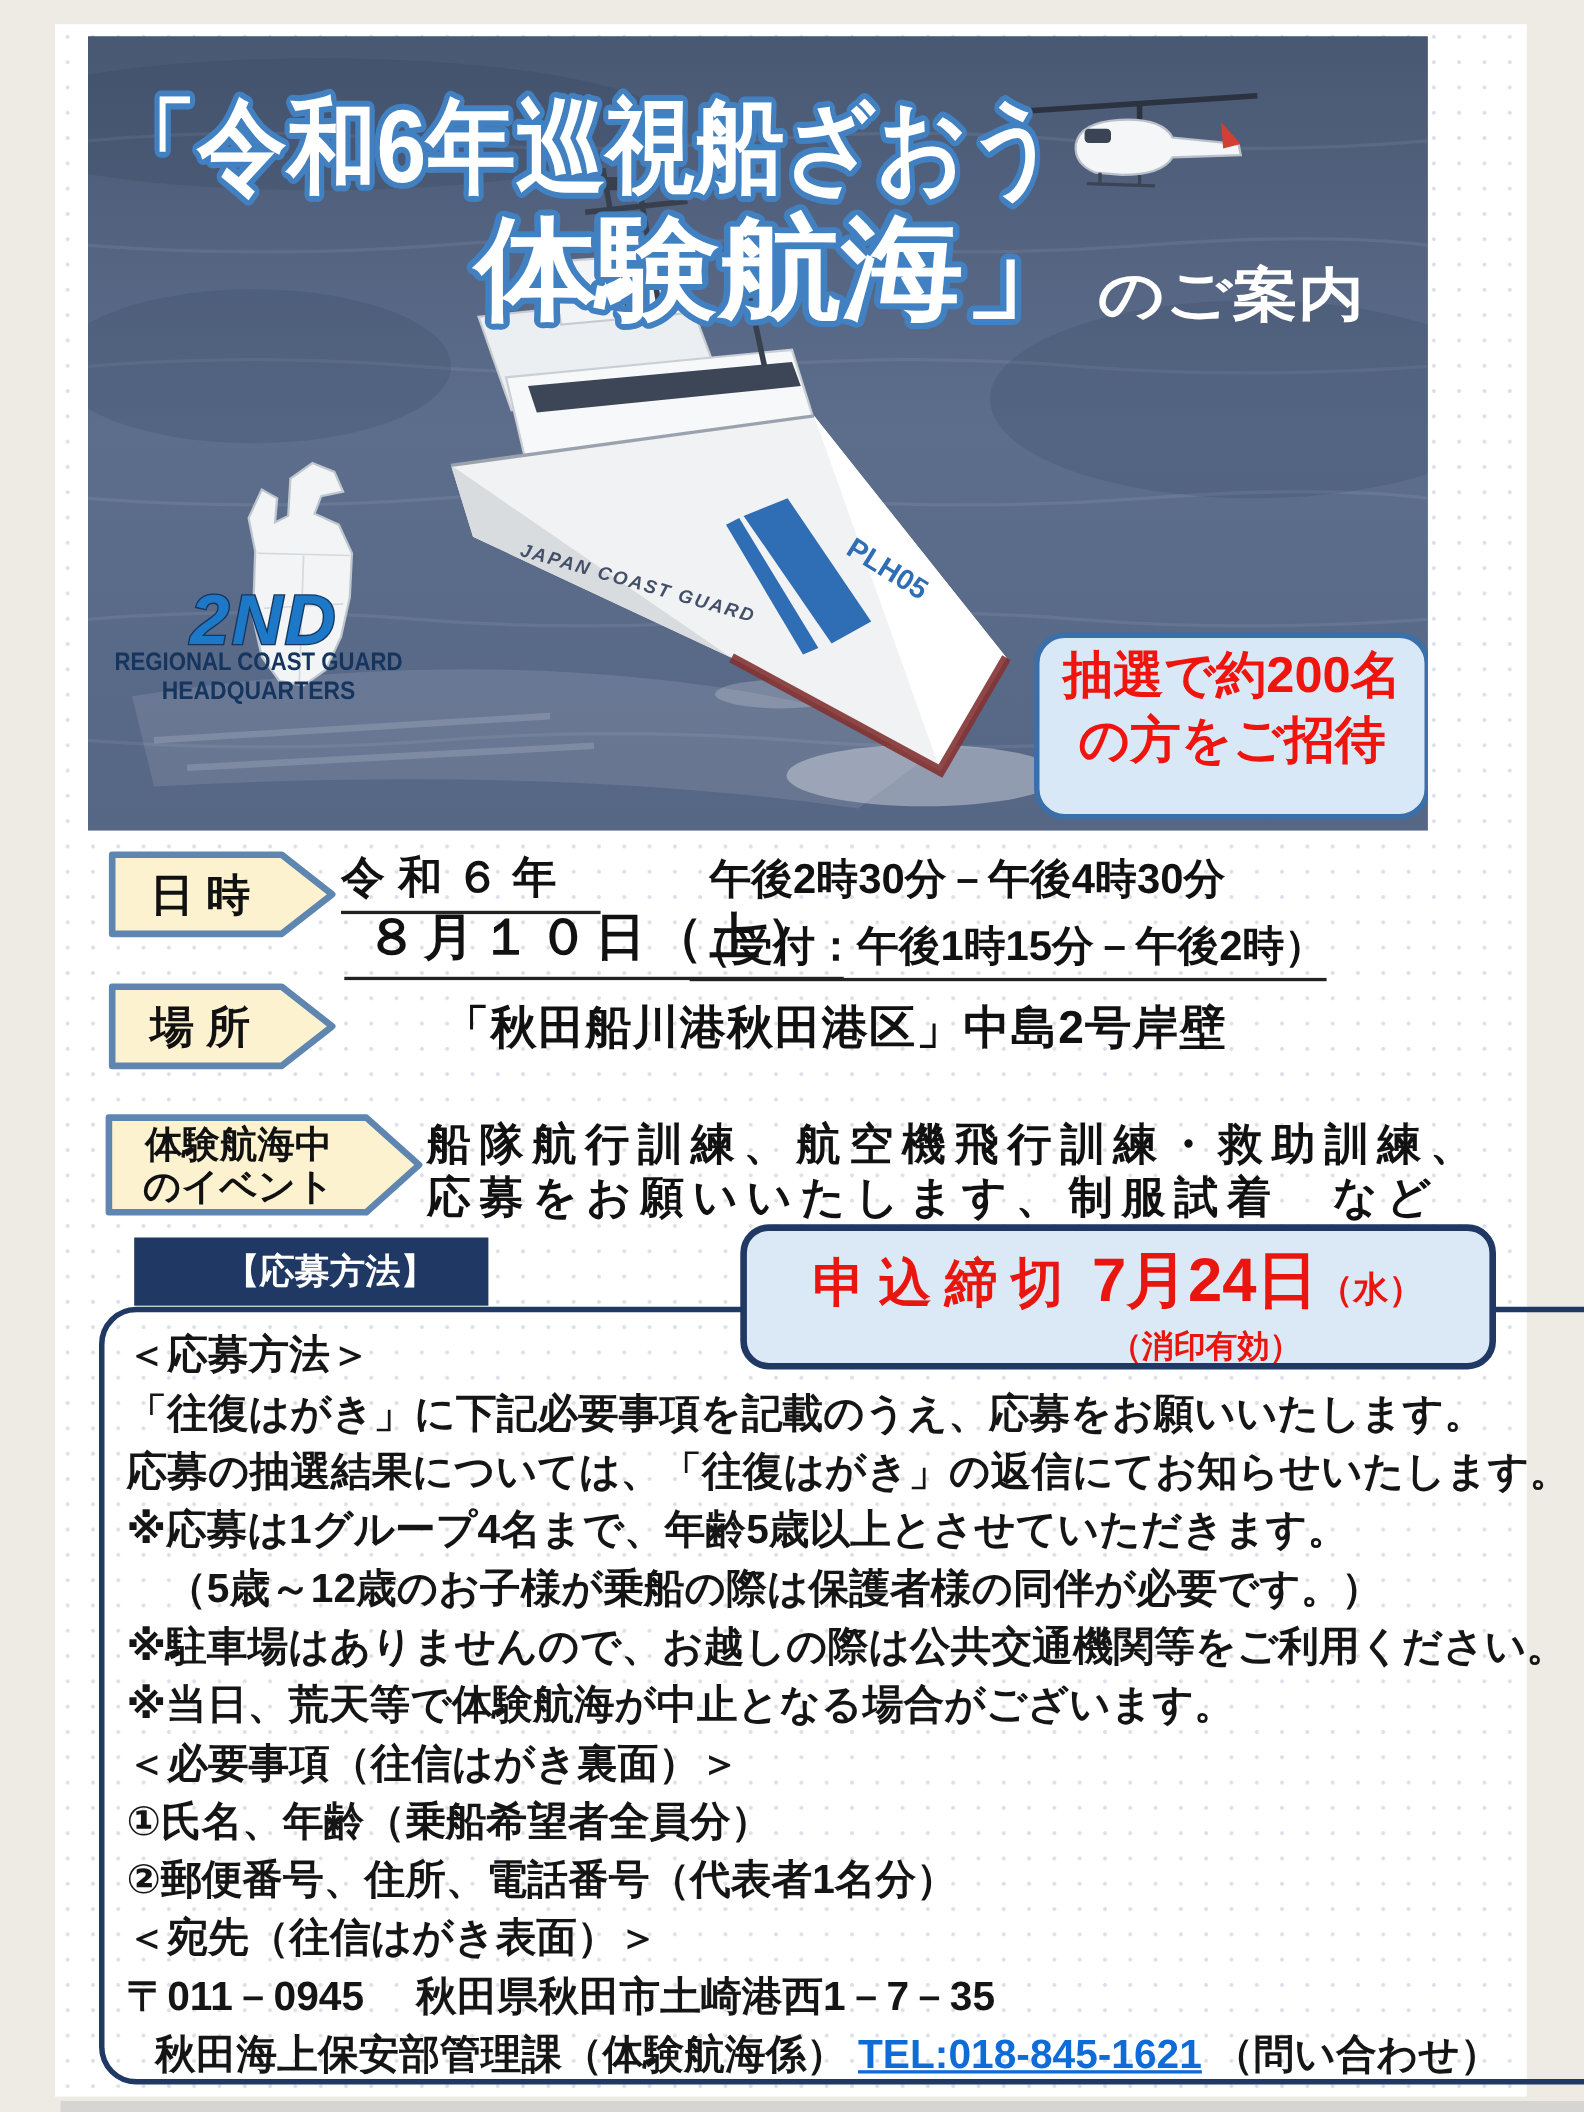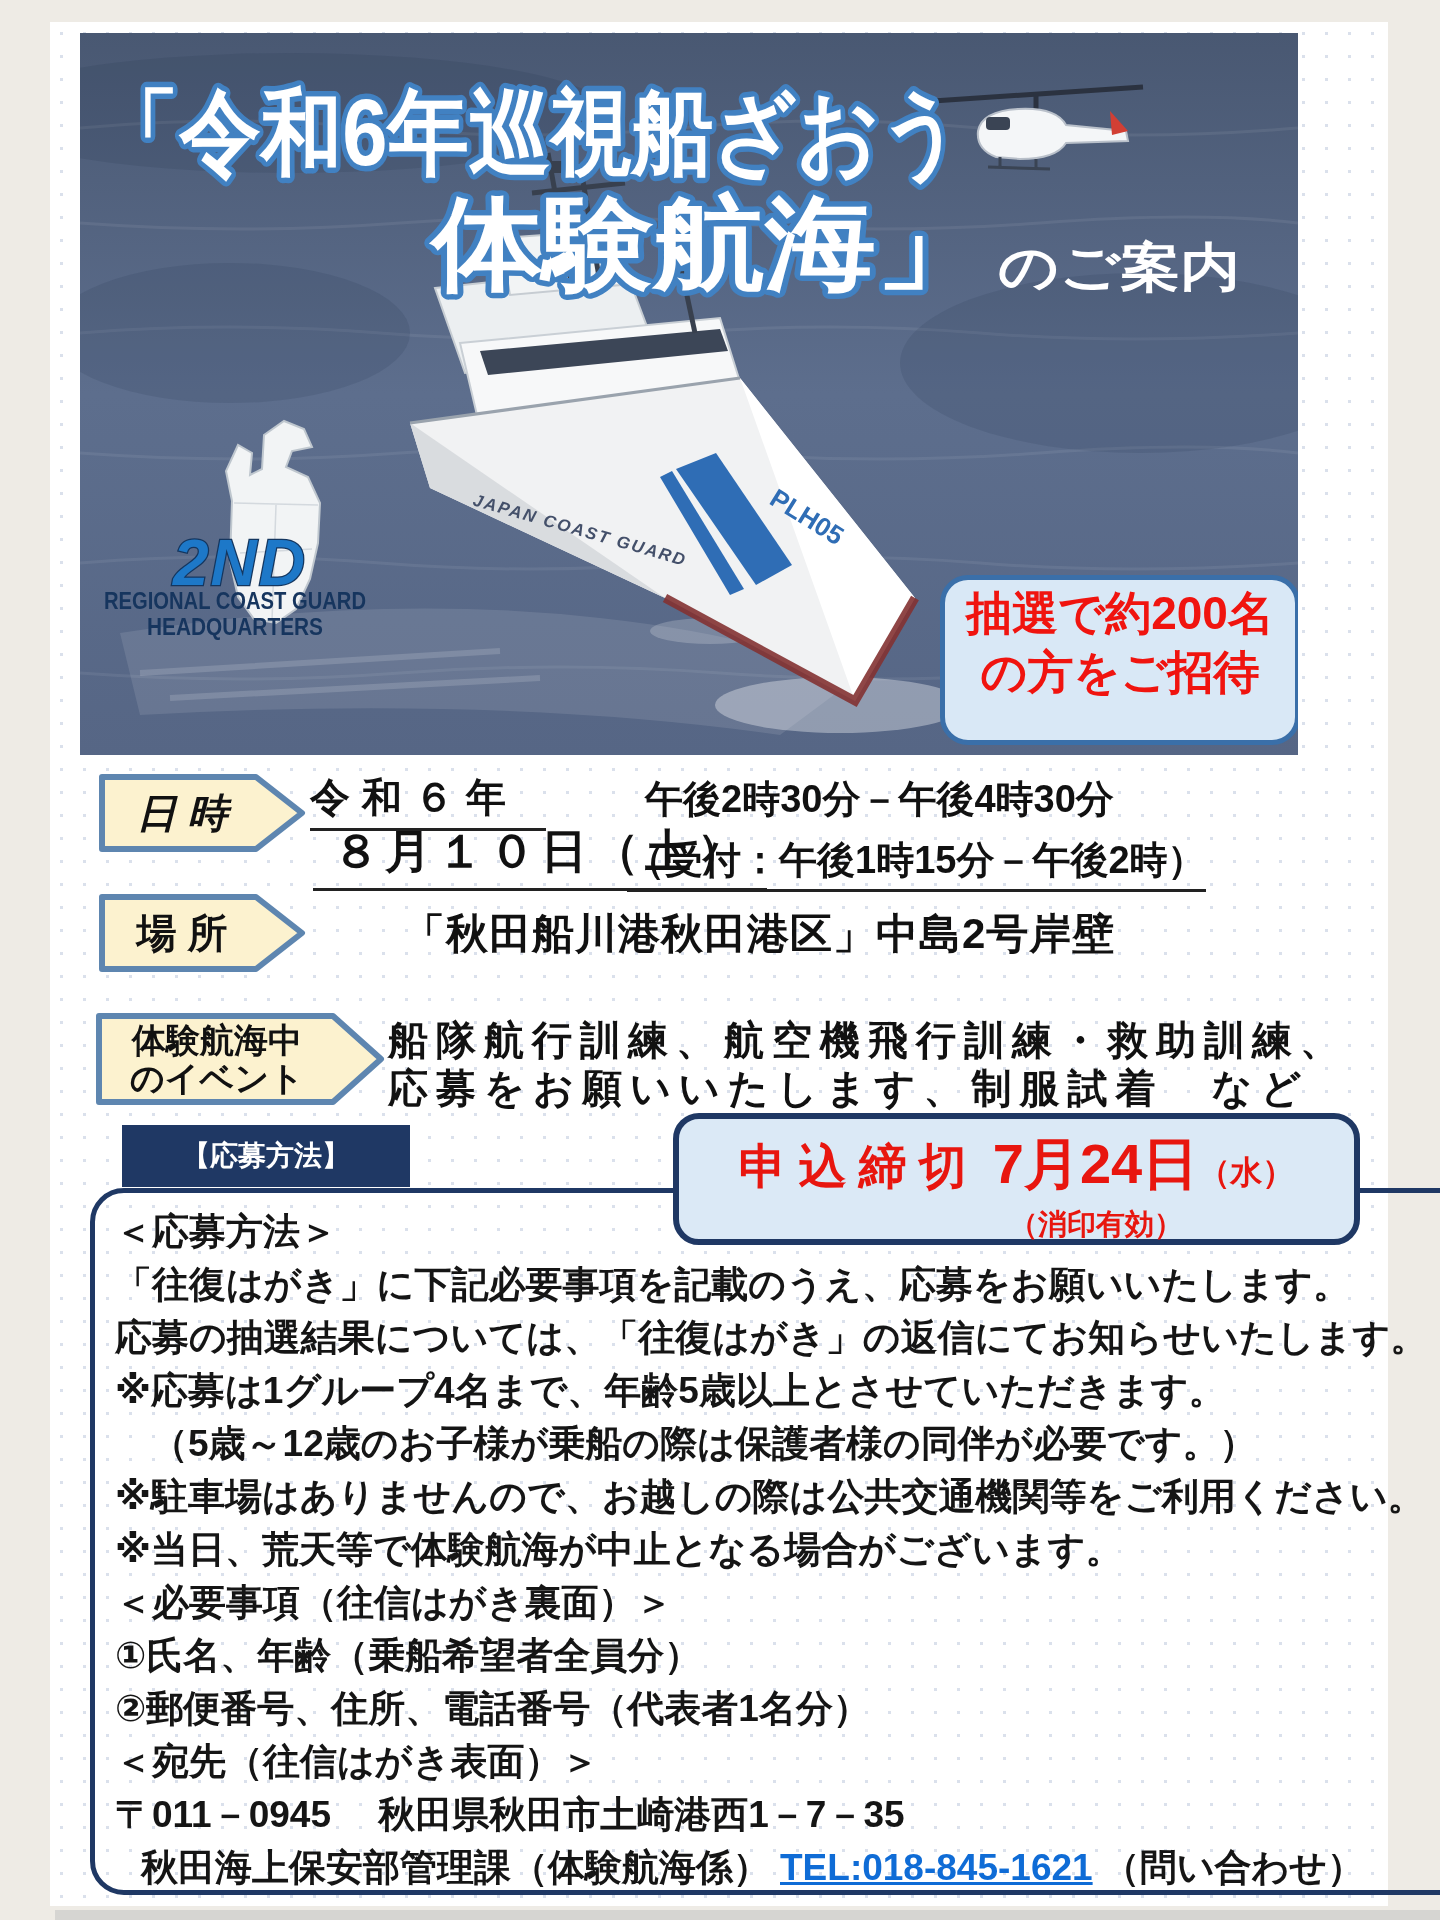--- a/index.html
+++ b/index.html
@@ -45,21 +45,21 @@
   .loc-line1{left:340px;top:872px;font-size:42px;letter-spacing:14px;}
   .loc-line2{left:353px;top:884px;font-size:42px;letter-spacing:1px;}
 
   .ev-line1{left:338px;top:991px;font-size:40px;letter-spacing:8px;}
   .ev-line2{left:338px;top:1039px;font-size:40px;letter-spacing:8px;}
 
   .app-header{
     position:absolute;left:72px;top:1103px;width:288px;height:62px;
     background:#1f3864;color:#ffffff;z-index:6;
     display:flex;align-items:center;justify-content:center;
-    font-size:28px;font-weight:700;white-space:nowrap;
+    font-size:32px;font-weight:700;white-space:nowrap;padding-left:34px;
   }
   .deadline-badge{
     position:absolute;left:623px;top:1091px;width:687px;height:132px;
     background:#dbe9f6;border:6px solid #1f3864;border-radius:26px;
     box-sizing:border-box;z-index:5;color:#e8160f;padding-top:8px;
     white-space:nowrap;
   }
   .dl-line1{display:flex;align-items:baseline;justify-content:center;font-weight:800;}
   .dl-label{font-size:48px;letter-spacing:12px;margin-right:14px;}
   .dl-date{font-size:56px;}
@@ -165,21 +165,21 @@
       <text x="352" y="246" font-size="102" font-weight="bold" fill="#ffffff" stroke="#4181c2" stroke-width="11" paint-order="stroke" stroke-linejoin="round" textLength="555" lengthAdjust="spacingAndGlyphs">体験航海」</text>
       <text x="918" y="252" font-size="52" font-weight="bold" fill="#ffffff" textLength="242" lengthAdjust="spacingAndGlyphs">のご案内</text>
     </svg>
 
     <div class="invite-badge">
       <div>抽選で約200名</div>
       <div>の方をご招待</div>
     </div>
   </div>
 
-  <div class="tag" style="left:48px;top:751px;font-style:italic;">
+  <div class="tag" style="left:48px;top:751px;">
     <svg width="210" height="80" viewBox="0 0 210 80">
       <polygon points="4,4 158,4 204,40 158,76 4,76" fill="#fcf2cf" stroke="#5e86b0" stroke-width="6" stroke-linejoin="round"></polygon>
       <text x="84" y="54" text-anchor="middle" font-size="40" font-weight="bold" fill="#111">日 時</text>
     </svg>
   </div>
   <div class="txt u dt-year">令和６年</div>
   <div class="txt u dt-date">８月１０日（土）</div>
   <div class="txt dt-time">午後2時30分－午後4時30分</div>
   <div class="txt u dt-recep">（受付：午後1時15分－午後2時）</div>
 

